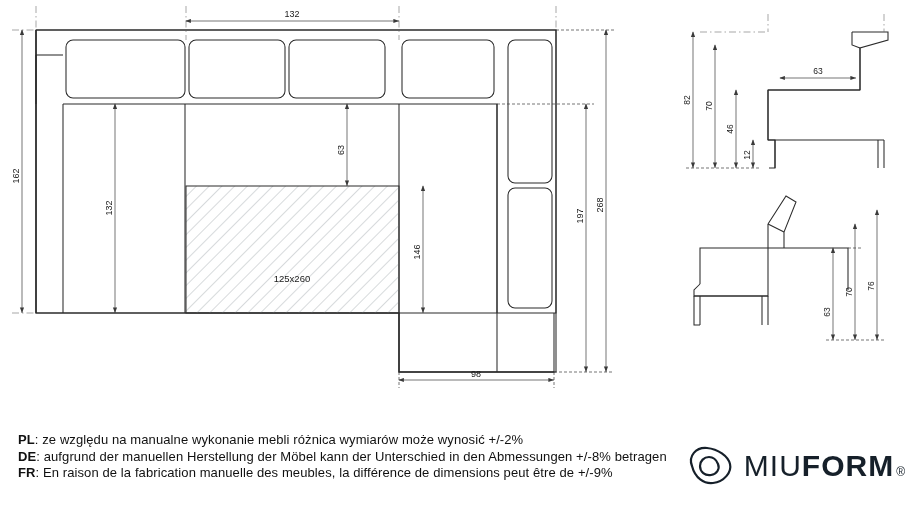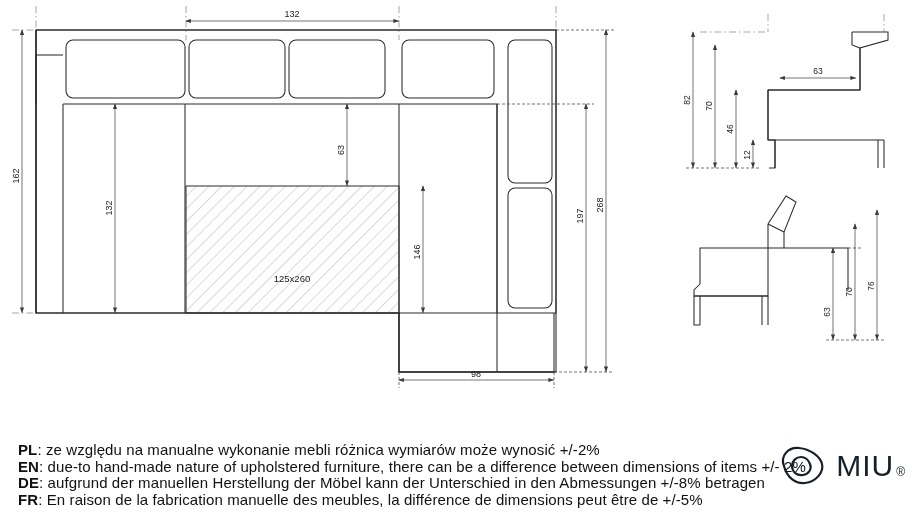--- a/index.html
+++ b/index.html
@@ -12,25 +12,24 @@
     position:relative;
   }
   #sheet{position:absolute;inset:0;}
   svg{display:block;}
 
   .notes{
     position:absolute;
     left:18px;
     top:432px;
     width:640px;
-    font-size:15px;
+    font-size:13px;
     line-height:16.5px;
     color:#111;
     letter-spacing:0.1px;
-    margin-top:10px;
   }
   .notes .row{white-space:nowrap;}
   .notes b{font-weight:bold;}
 
   .logo{
     position:absolute;
     right:14px;
     top:444px;
     display:flex;
     align-items:center;
@@ -209,28 +208,28 @@
     <text x="852" y="292" text-anchor="middle" transform="rotate(-90 852 292)">70</text>
     <text x="874" y="286" text-anchor="middle" transform="rotate(-90 874 286)">76</text>
   </g>
 
   <line x1="14" y1="420" x2="906" y2="420" stroke="#ffffff" stroke-width="1"></line>
 </svg>
 </div>
 
 <div class="notes">
   <div class="row"><b>PL</b><span>: ze względu na manualne wykonanie mebli różnica wymiarów może wynosić +/-2%</span></div>
-  <div class="row"><b>EN</b><span>: due-to hand-made nature of upholstered furniture, there can be a difference between dimensions of items +/- 2%</span></div>
   <div class="row"><b>DE</b><span>: aufgrund der manuellen Herstellung der Möbel kann der Unterschied in den Abmessungen +/-8% betragen</span></div>
-  <div class="row"><b>FR</b><span>: En raison de la fabrication manuelle des meubles, la différence de dimensions peut être de +/-5%</span></div>
+  <div class="row"><b>FR</b><span>: En raison de la fabrication manuelle des meubles, la différence de dimensions peut être de +/-9%</span></div>
 </div>
 
 <div class="logo">
   <svg width="54" height="44" viewBox="0 0 54 44">
     <path d="M10,22 C6,12 14,3 25,4 C36,5 46,12 48,20 C50,28 42,38 31,39 C22,40 13,34 10,22 Z
              M27,13 C22,13 18,17 18,22 C18,28 23,32 29,31 C35,30 38,25 36,20 C34,15 31,13 27,13 Z" fill="none" stroke="#16202a" stroke-width="2.2" stroke-linejoin="round"></path>
   </svg>
   <div class="wordmark">
     <span class="thin">M</span>
       <span class="thin">IU</span>
+      <span class="bold">FORM</span>
       <span class="reg">®</span>
   </div>
 </div>
 
 </body></html>

